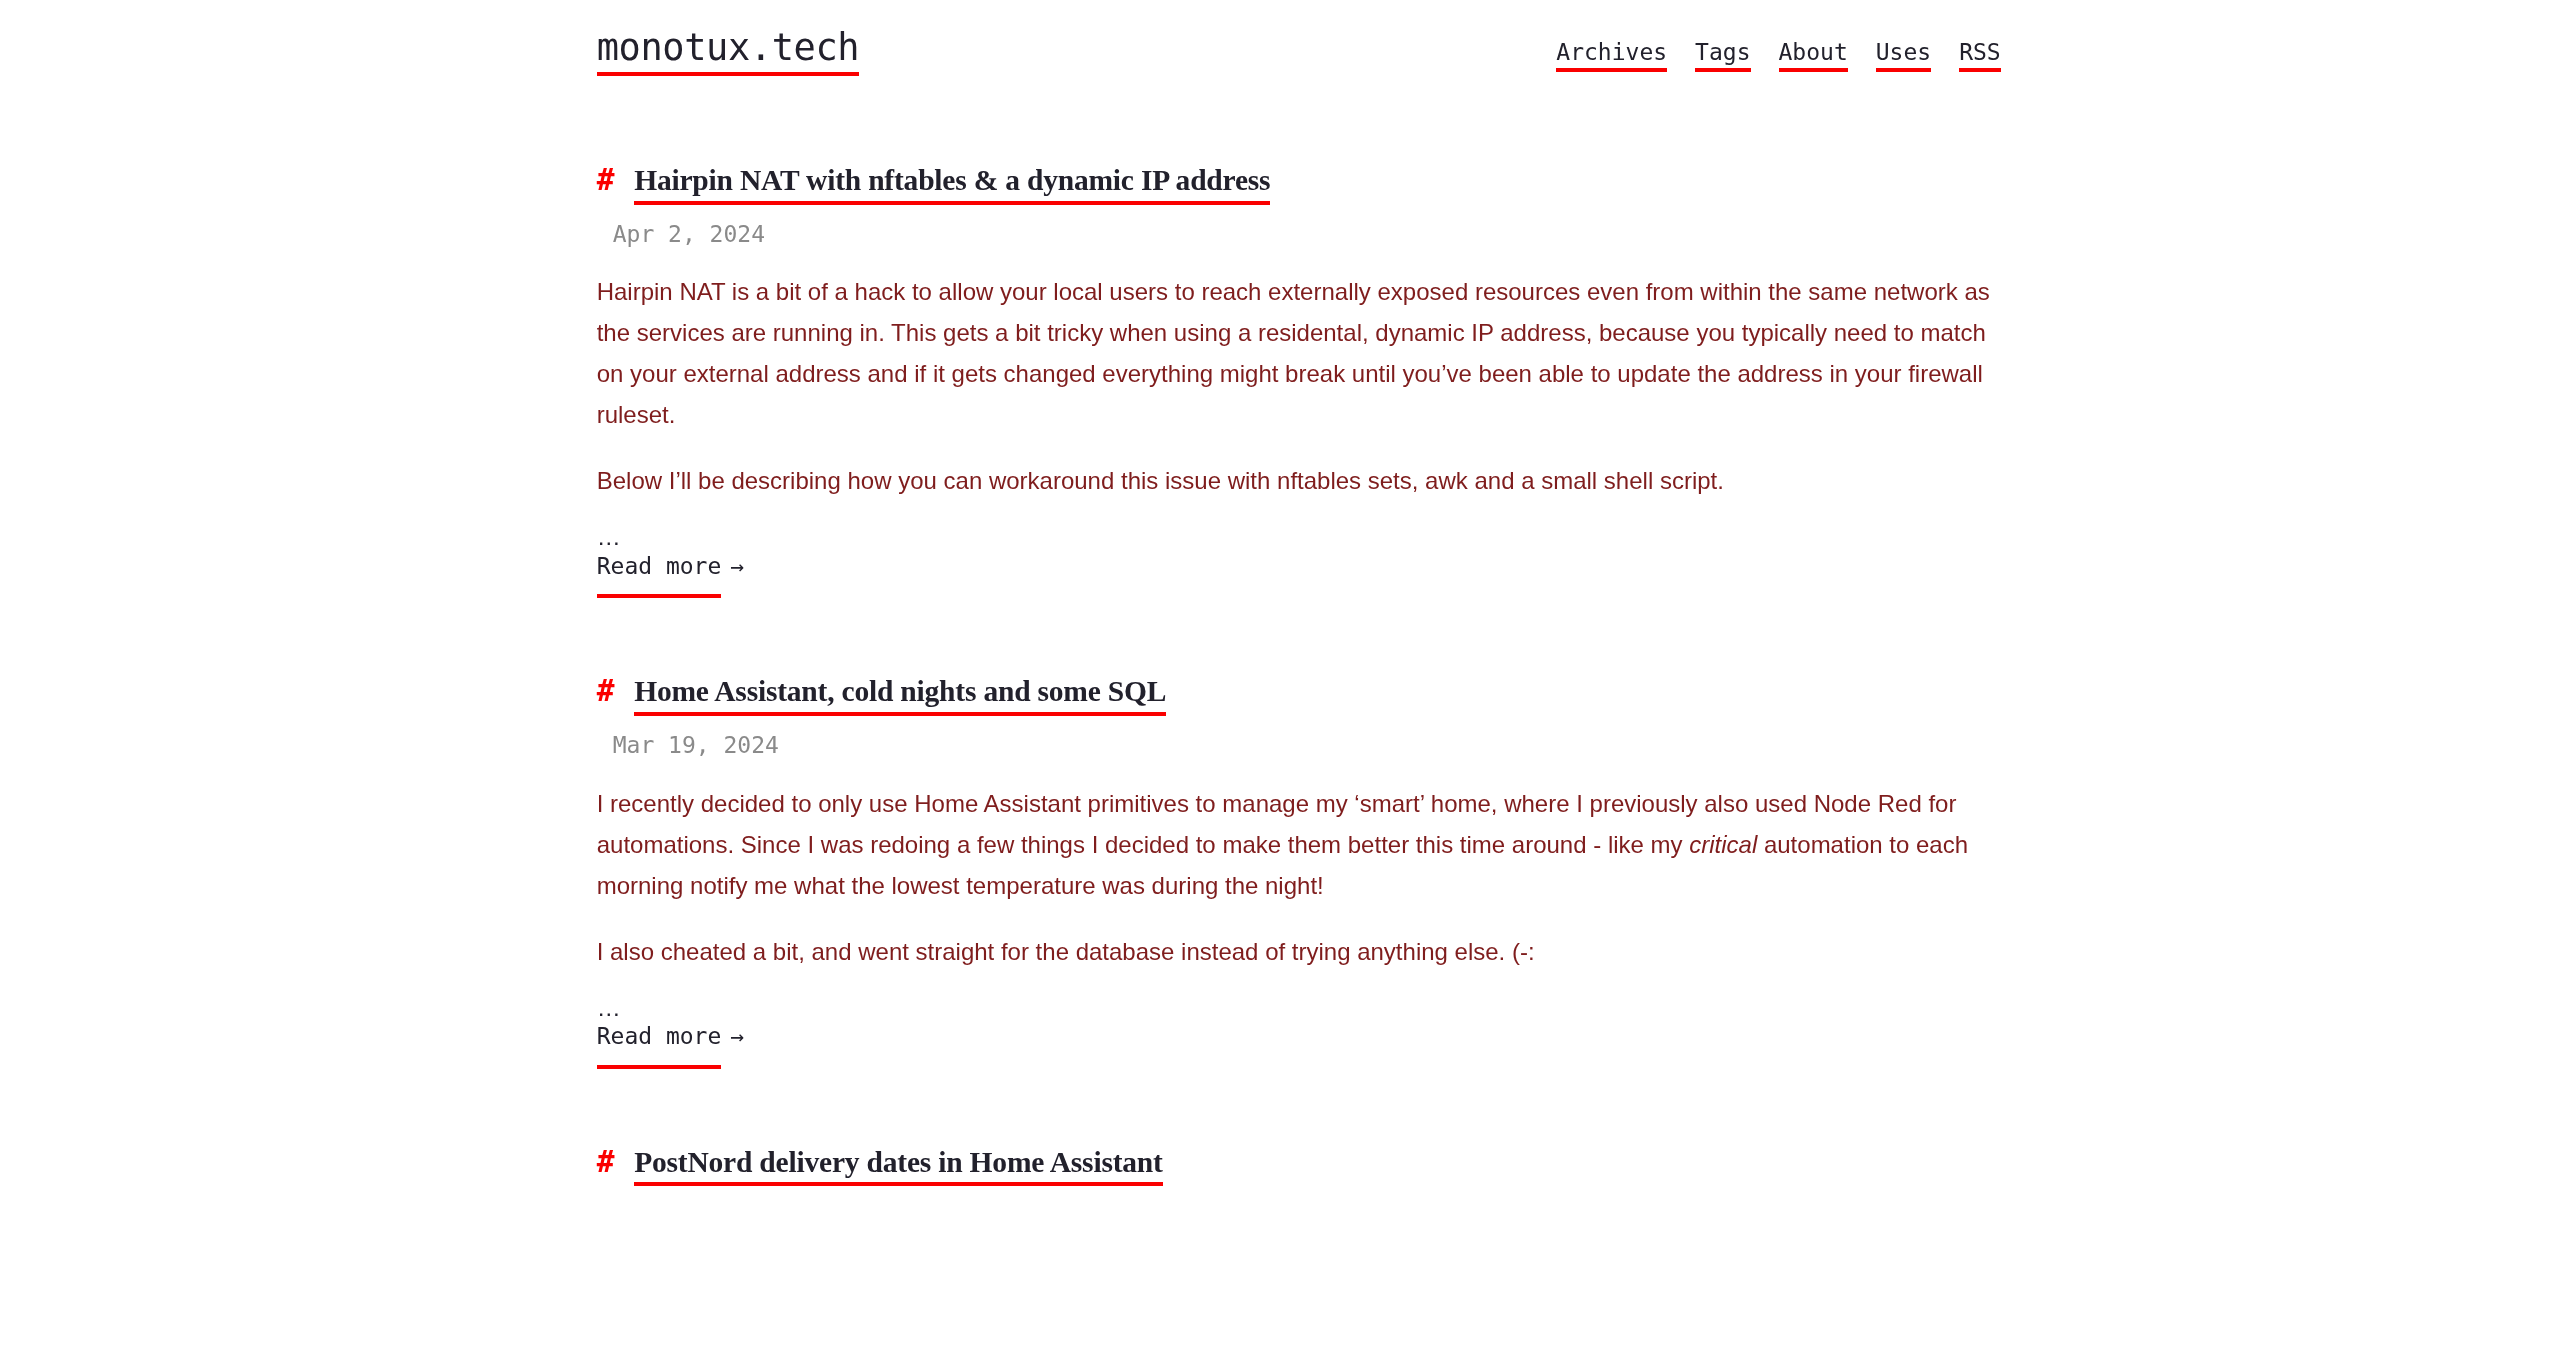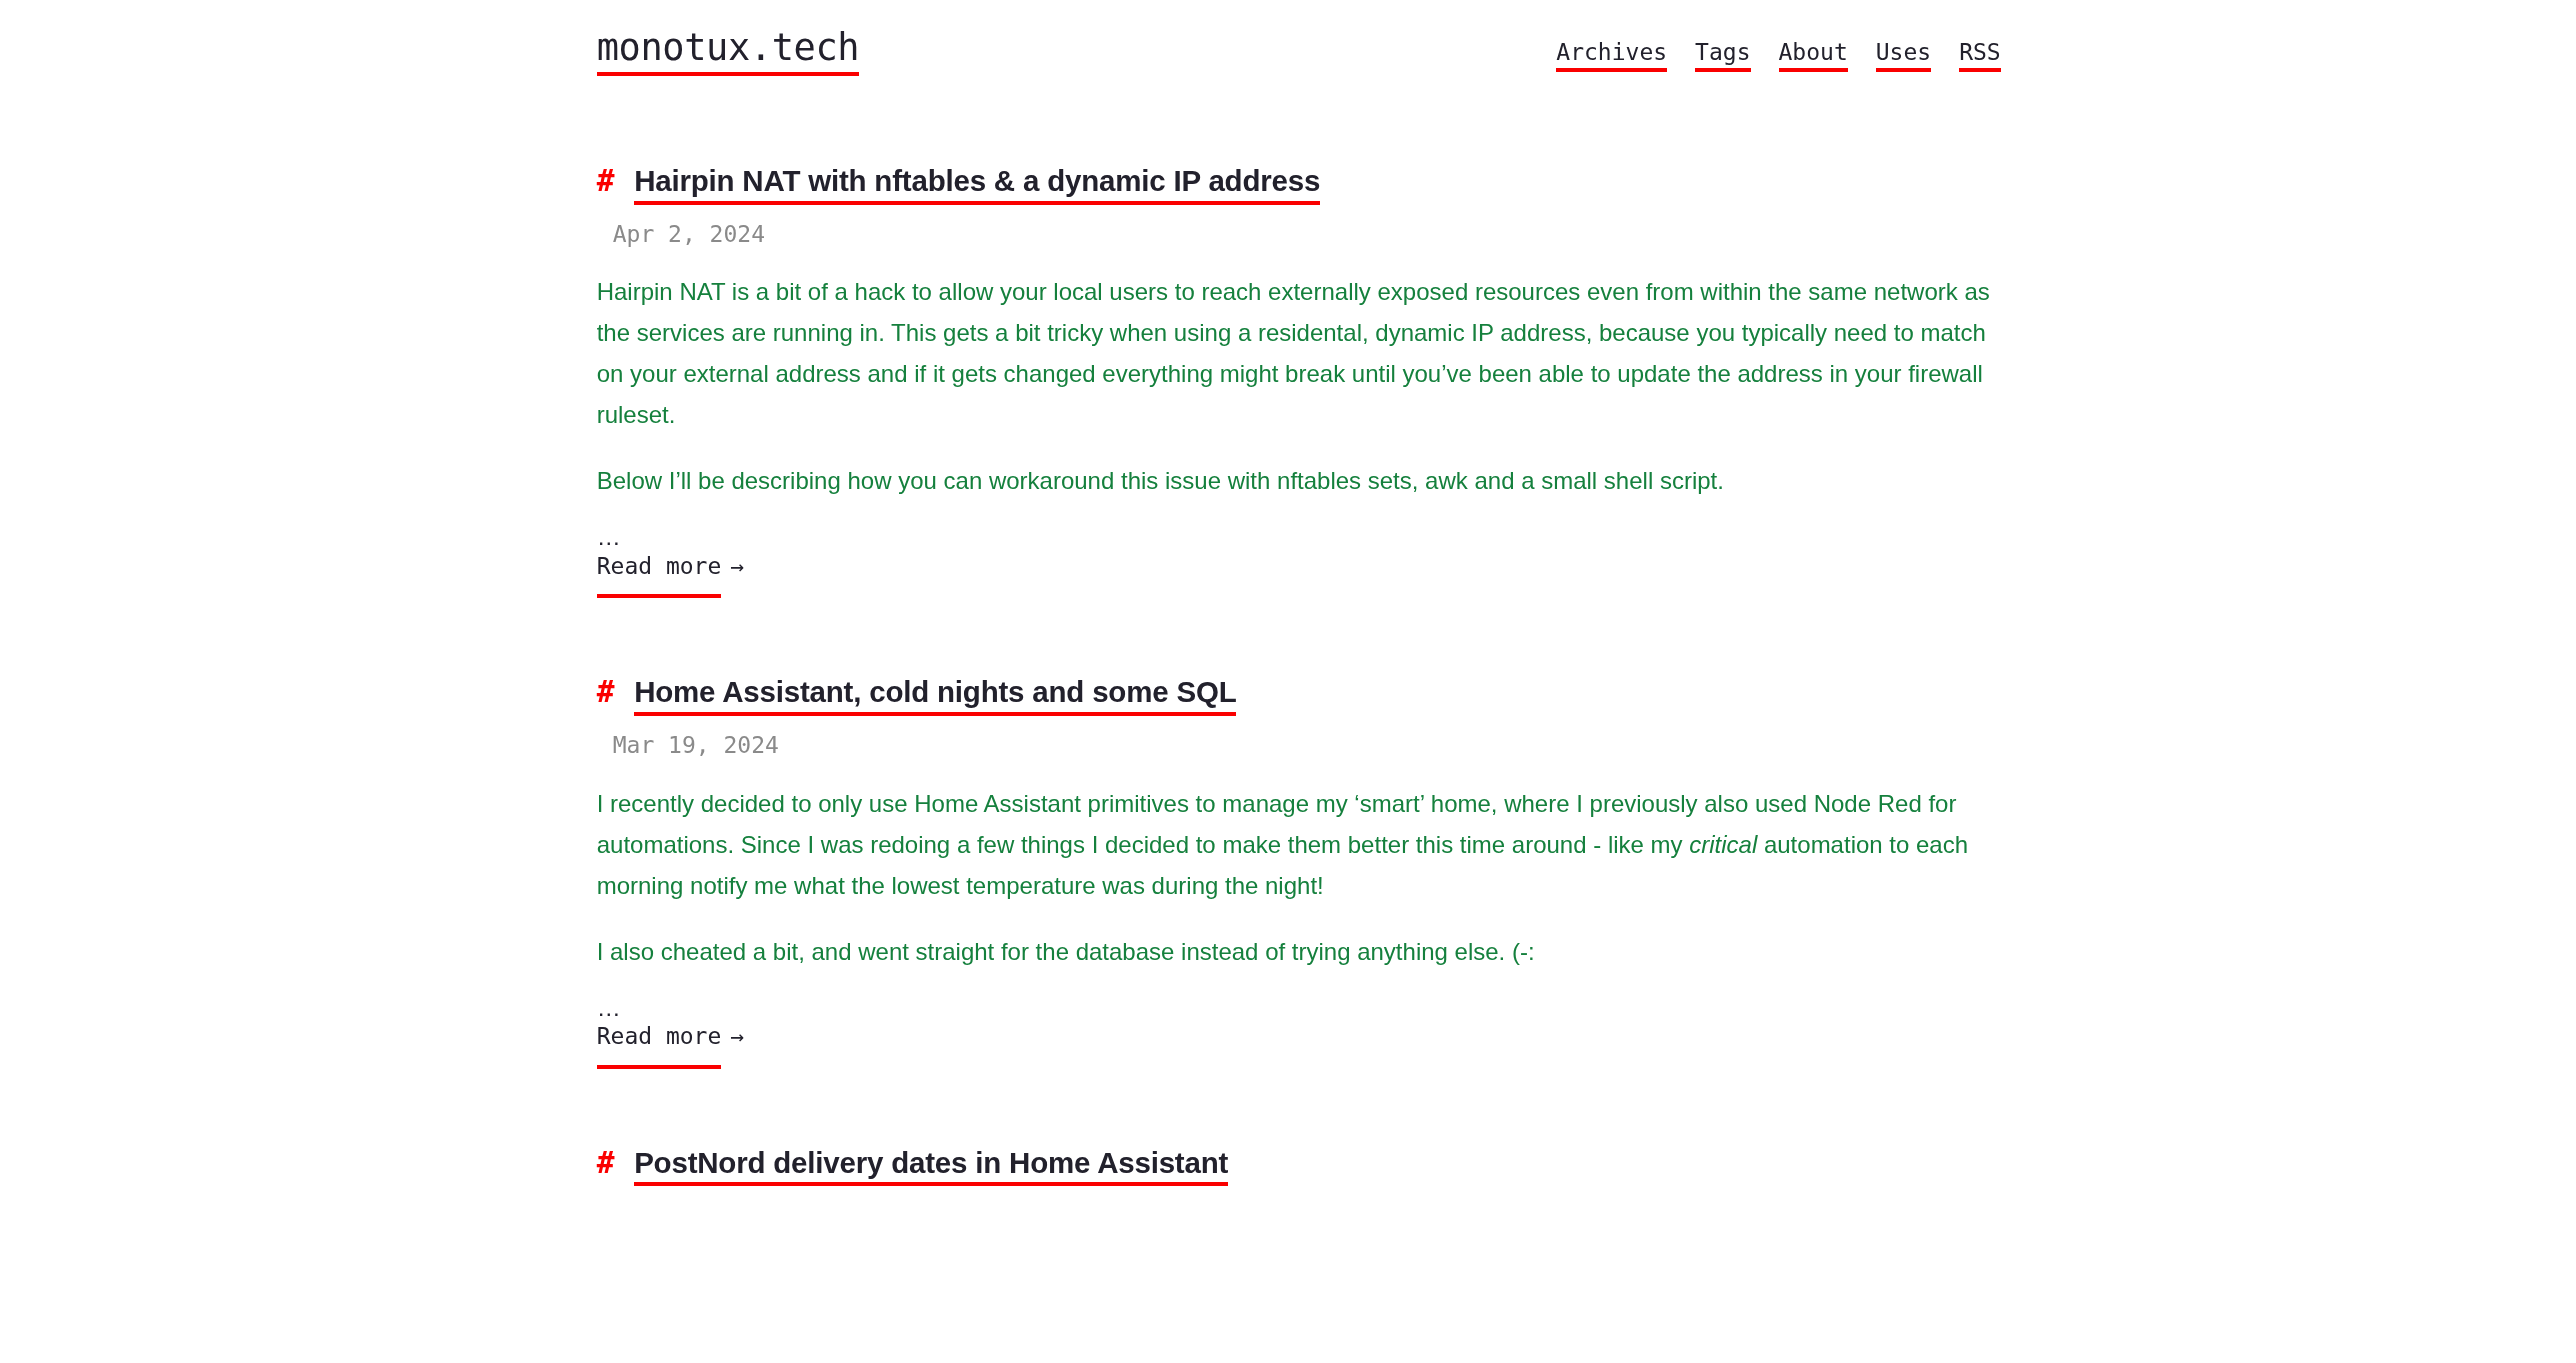--- a/index.html
+++ b/index.html
@@ -89,21 +89,21 @@
   .hash {
     font-family: "DejaVu Sans Mono", "Liberation Mono", monospace;
     font-size: 29.5px;
     font-weight: 700;
     color: #fa0000;
     margin-right: 19.7px;
     line-height: 1.1;
   }
 
   .post-title {
-    font-family: Liberation Sans, sans-serif;
+    font-family: Liberation Serif, serif;
     font-size: 29.5px;
     font-weight: 700;
     color: #22212c;
     text-decoration: none;
     line-height: 1.15;
     display: inline-block;
     border-bottom: 4.5px solid #fa0000;
     padding-bottom: 2.7px;
     letter-spacing: -0.2px;
   }
@@ -113,21 +113,21 @@
     font-size: 23px;
     color: #8a8a8a;
     margin: 0 0 23px 16px;
     line-height: 1.2;
   }
 
   .post-body p {
     font-family: "Liberation Sans", sans-serif;
     font-size: 24px;
     line-height: 41px;
-    color: #15803d;
+    color: #7f1d1d;
     margin: 0 0 25px 0;
     max-width: 1395px;
   }
   .post-body p.tight { margin-bottom: 0; }
 
   .post-body em { font-style: italic; }
 
   .ellipsis {
     font-family: "Liberation Sans", sans-serif;
     font-size: 24px;

